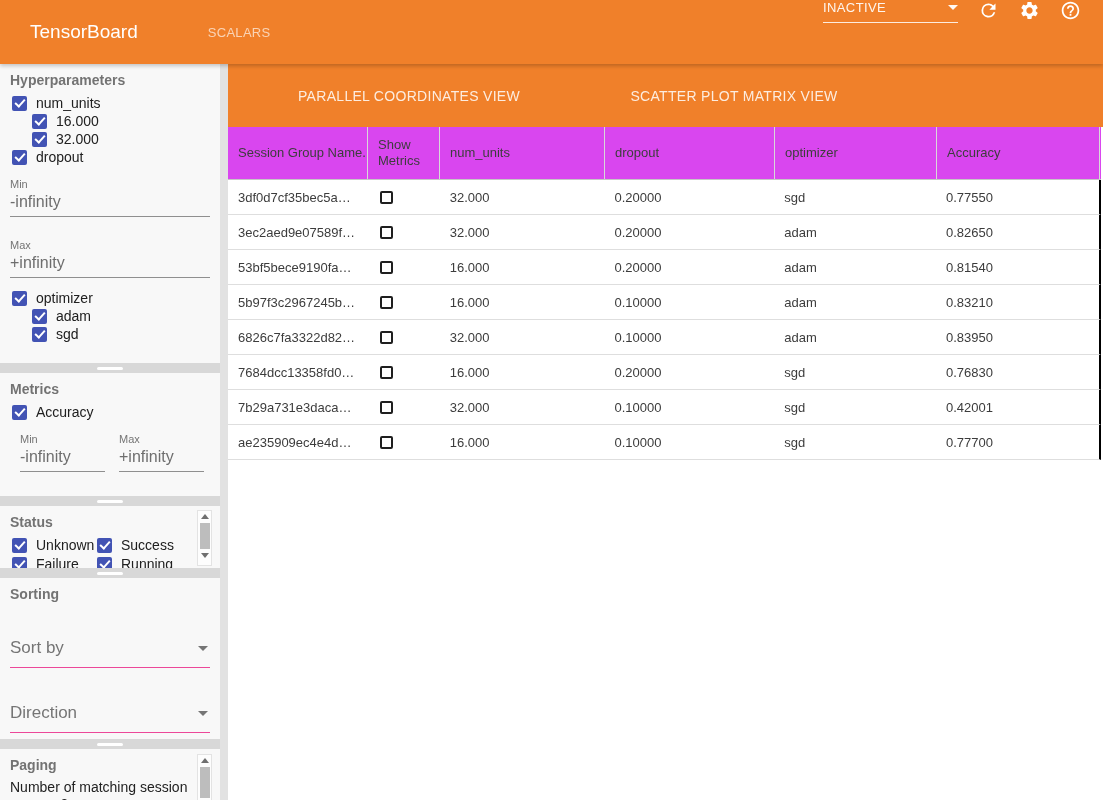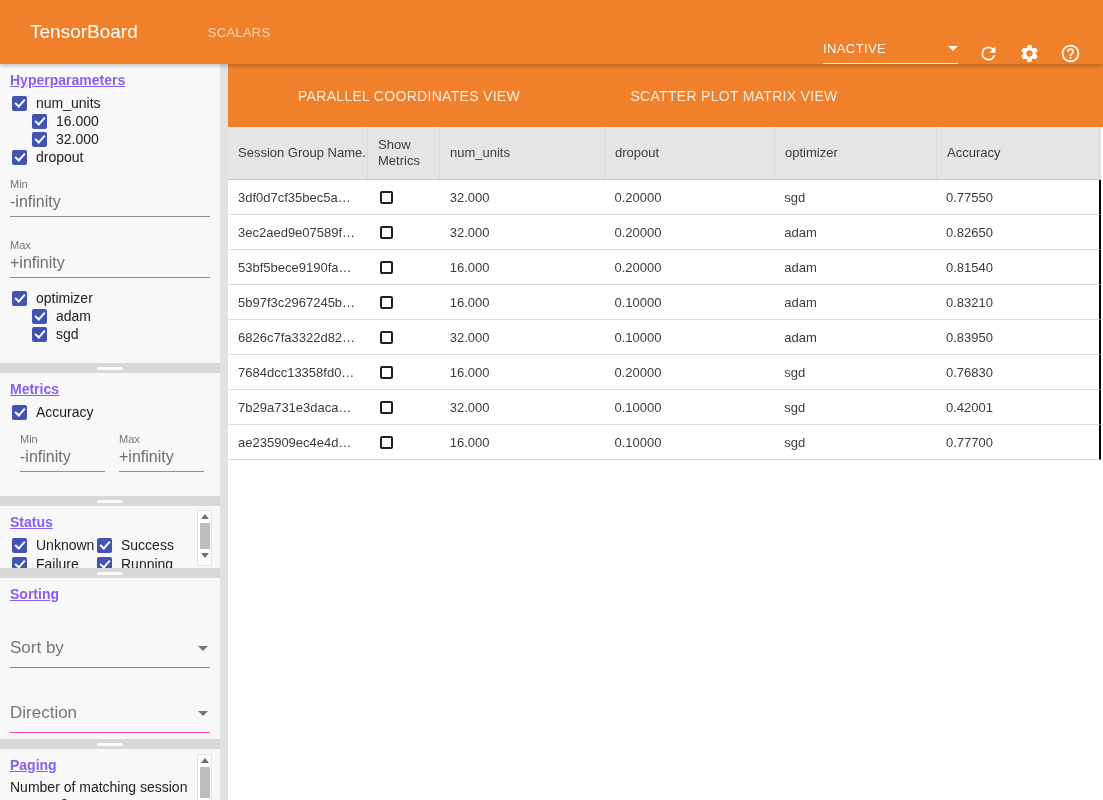--- a/index.html
+++ b/index.html
@@ -19,40 +19,40 @@
   .logo{ color:#fff; font-size:19px; align-self:center; margin-left:30px; white-space:nowrap; }
   .header-tabs{ display:flex; margin-left:55px; }
   .htab{
     display:flex; align-items:center; padding:0 15px; font-size:13px;
     letter-spacing:.3px; color:rgba(255,255,255,0.65); position:relative; cursor:pointer;
   }
   .htab.active{ color:#fff; }
   .htab.active::after{
     content:""; position:absolute; left:0; right:0; bottom:0; height:2px; background:#fff;
   }
-  .header-right{ margin-left:auto; display:flex; align-items:flex-end; margin-right:22px; gap:20px; }
+  .header-right{ margin-left:auto; display:flex; align-items:flex-start; margin-right:22px; gap:20px; }
   .status-select{
     width:135px; display:flex; align-items:center; justify-content:space-between;
     color:rgba(255,255,255,0.92); font-size:13px; letter-spacing:.4px;
     border-bottom:1px solid rgba(255,255,255,0.85); padding-bottom:7px; cursor:pointer;
   }
   .arrow-down-white{ width:0;height:0;border-left:5px solid transparent;border-right:5px solid transparent;border-top:5px solid rgba(255,255,255,0.95); }
   .hicon{ width:21px; height:21px; cursor:pointer; }
   .hicon svg{ width:21px; height:21px; fill:#fff; display:block; }
 
   
   .sidebar{
     position:absolute; left:0; top:64px; width:220px; height:736px;
     display:flex; flex-direction:column;
   }
   .panel{ background:#f8f8f8; overflow:hidden; position:relative; flex:none; }
   .gap{ height:10px; background:#d8d8d8; flex:none; display:flex; align-items:center; justify-content:center; }
   .handle{ width:26px; height:3px; background:#fff; border-radius:2px; }
   .section-title{
-    font-size:14px; font-weight:bold; color:#8b5cf6; text-decoration:underline;
+    font-size:14px; font-weight:bold; color:#737373; 
     margin:8px 10px 6px 10px;
   }
   .cb-row{ display:flex; align-items:center; gap:9px; padding:1px 0 1px 12px; min-height:18px; }
   .cb-row.lvl1{ padding-left:32px; }
   .cb{
     width:15px; height:15px; background:#4253b4; border-radius:2px; position:relative; flex:none; cursor:pointer;
   }
   .cb::after{
     content:""; position:absolute; left:4.5px; top:1.5px; width:4px; height:8px;
     border:solid #fff; border-width:0 2px 2px 0; transform:rotate(42deg);
@@ -86,21 +86,21 @@
   .view-tabs{ height:63px; background:#f0802a; display:flex; align-items:stretch; padding-left:16px; }
   .vtab{
     display:flex; align-items:center; justify-content:center; color:rgba(255,255,255,0.85);
     font-size:14px; letter-spacing:.3px; position:relative; cursor:pointer; text-align:center;
   }
   .vt1{ width:206px; } .vt2{ width:330px; } .vt3{ width:320px; }
   .vtab.active{ color:#fff; }
   .vtab.active::after{ content:""; position:absolute; left:0; right:0; bottom:0; height:2px; background:#fff; }
 
   .table{ width:873px; }
-  .thead{ display:flex; height:53px; border-bottom:1px solid #c6c6c6; background:#e5e5e5; }
+  .thead{ display:flex; height:53px; border-bottom:1px solid #c6c6c6; background:#d946ef; }
   .th{
     display:flex; align-items:center; padding:0 8px 0 10px; font-size:13px; color:#3d3d3d;
     border-right:1px solid #d8d8d8; line-height:1.25;
   }
   .trow{ display:flex; height:35px; align-items:center; border-bottom:1px solid #dedede; border-right:2px solid #000000; }
   .td{ padding:0 8px 0 10px; font-size:13px; color:#3c3c3c; display:flex; align-items:center; }
   .c1{ width:140px; } .c2{ width:72px; } .c3{ width:165px; } .c4{ width:170px; } .c5{ width:162px; } .c6{ width:163px; flex:none; }
   .c1{ white-space:nowrap; overflow:hidden; }
   .cb-un{
     width:13px; height:13px; border:2px solid #1f1f1f; border-radius:2px; background:#fff; cursor:pointer; flex:none; margin-left:2px;

